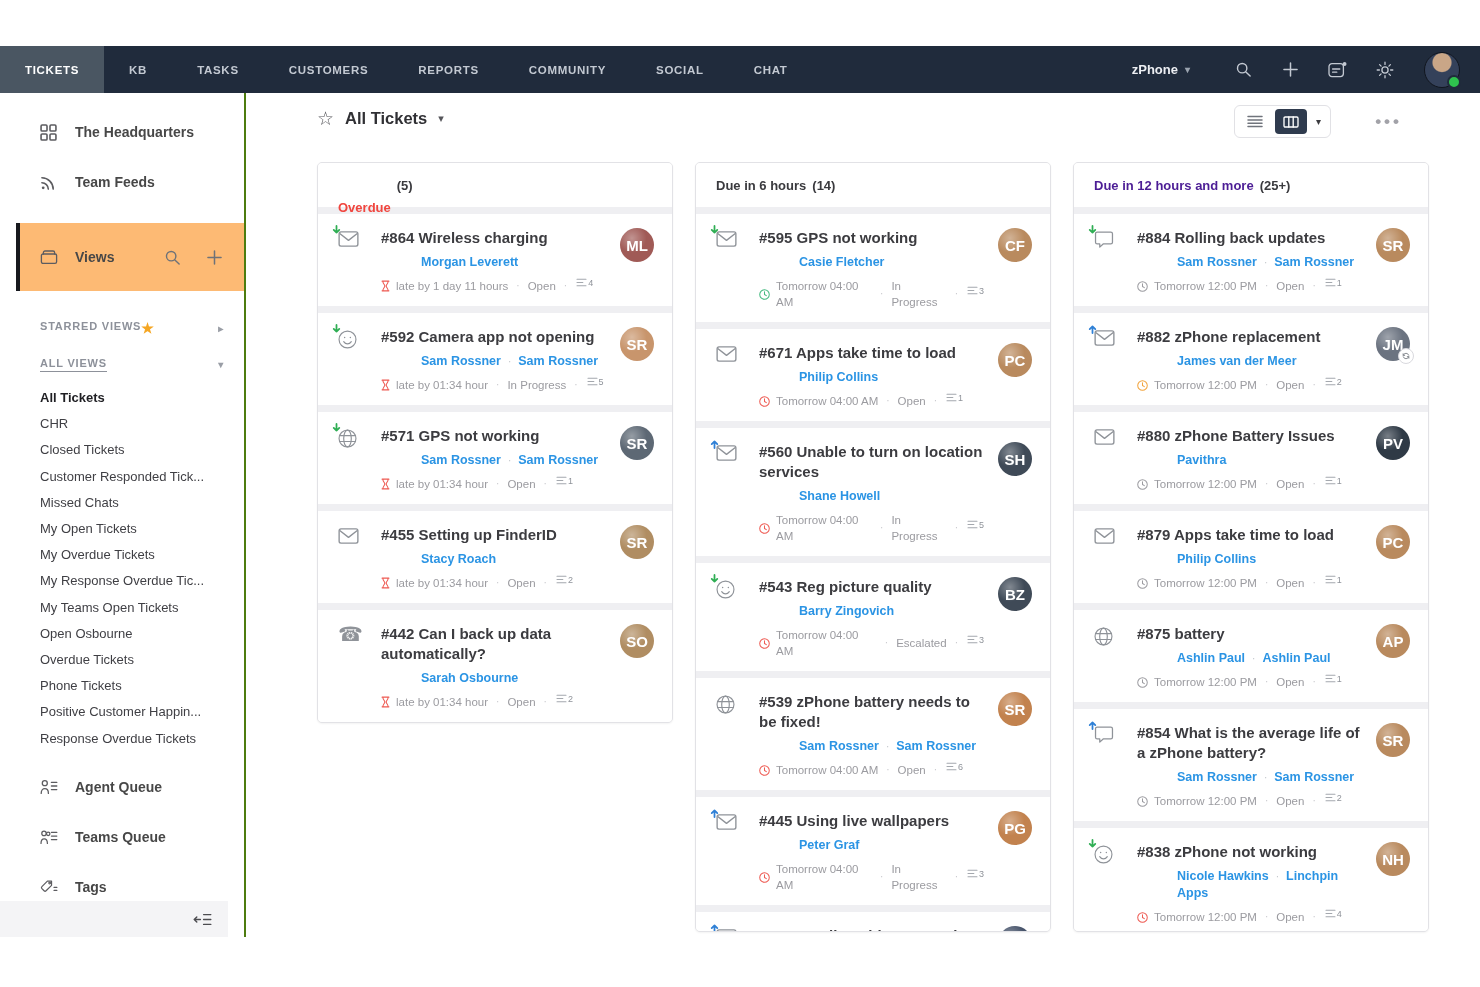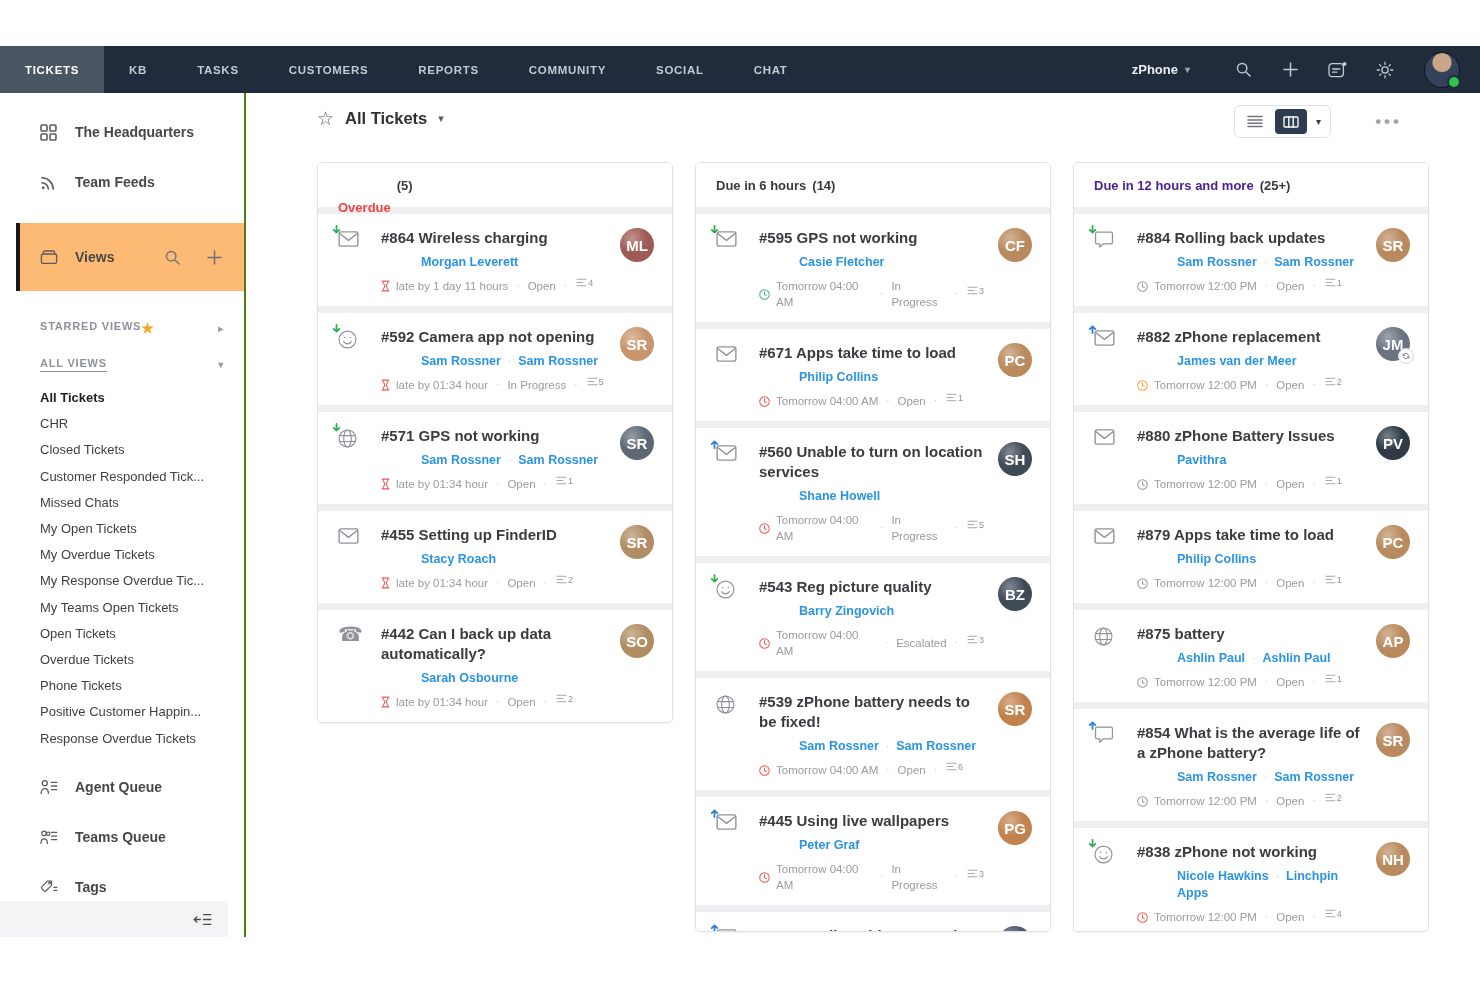--- a/index.html
+++ b/index.html
@@ -207,21 +207,21 @@
     <div class="view-list" id="view-list">
         <div class="view-item active">All Tickets</div>
         <div class="view-item">CHR</div>
         <div class="view-item">Closed Tickets</div>
         <div class="view-item">Customer Responded Tick...</div>
         <div class="view-item">Missed Chats</div>
         <div class="view-item">My Open Tickets</div>
         <div class="view-item">My Overdue Tickets</div>
         <div class="view-item">My Response Overdue Tic...</div>
         <div class="view-item">My Teams Open Tickets</div>
-        <div class="view-item">Open Tickets</div>
+        <div class="view-item">Open Osbourne</div>
         <div class="view-item">Overdue Tickets</div>
         <div class="view-item">Phone Tickets</div>
         <div class="view-item">Positive Customer Happin...</div>
         <div class="view-item">Response Overdue Tickets</div>
       </div>
     <div class="side-bottom" id="side-bottom">
         <div class="side-item">
     <span class="s-icon">
             <svg viewBox="0 0 18 16" width="18" height="16" fill="none" stroke="currentColor" stroke-width="1.3" stroke-linecap="round" stroke-linejoin="round">
               <circle cx="4.8" cy="4.2" r="2.5"></circle>

